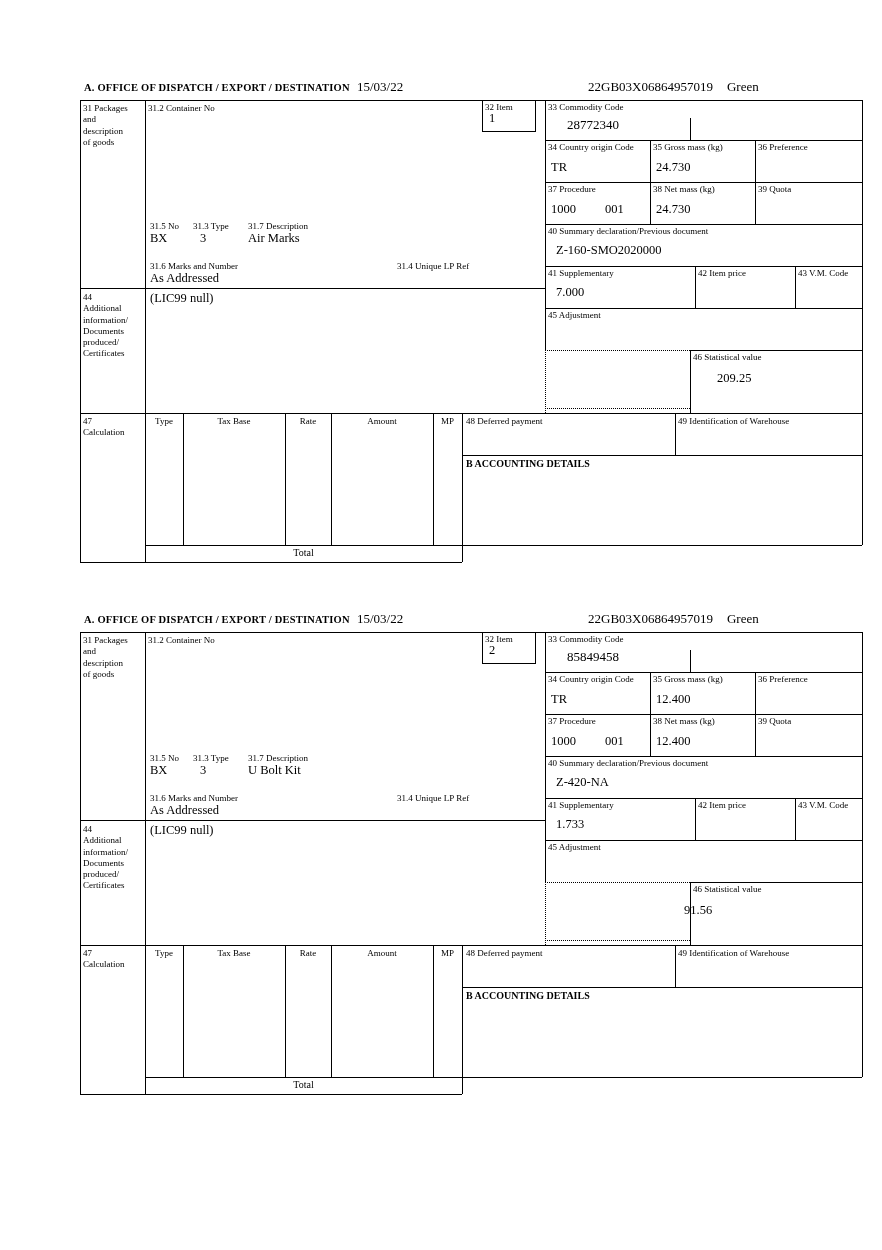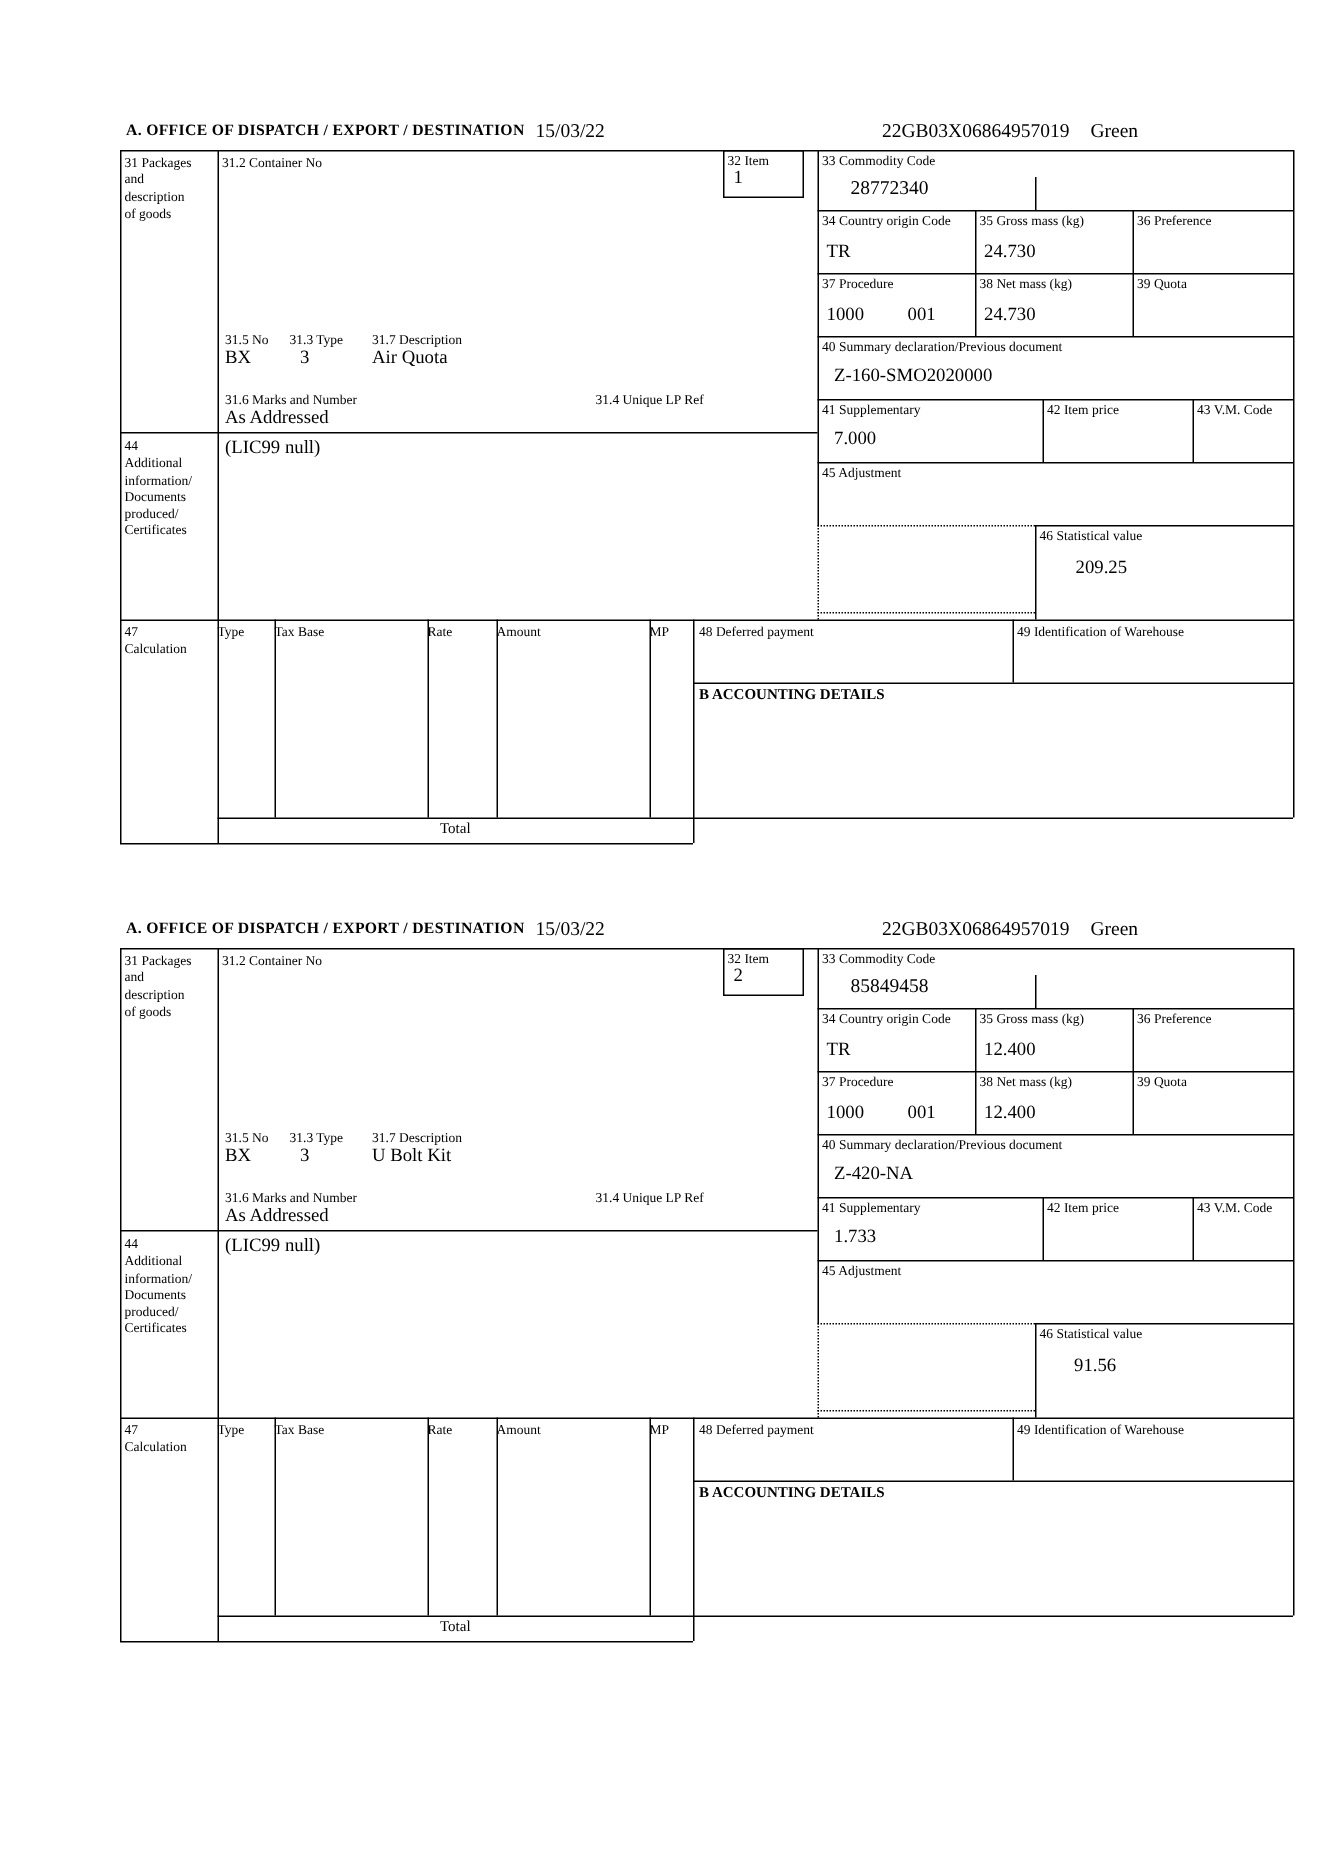--- a/index.html
+++ b/index.html
@@ -12,21 +12,21 @@
   .vd{border-left-style:dotted;}
   .lbl{position:absolute;font-size:9px;line-height:1.25;white-space:pre-line;}
   .val{position:absolute;font-size:12.5px;white-space:pre;}
   .hdr-a{position:absolute;left:4px;top:4px;font-size:10.5px;font-weight:bold;letter-spacing:.2px;}
   .hdr-date{position:absolute;left:277px;top:1px;font-size:13px;}
   .hdr-ref{position:absolute;left:508px;top:1px;font-size:13px;}
   .hdr-ref span{margin-right:14px;}
   .b32{position:absolute;left:402px;top:22px;width:52px;height:30px;border:1px solid #000;}
   .b32 .lbl32{font-size:9px;margin:1px 0 0 2px;}
   .b32 .v32{font-size:12.5px;margin-left:6px;line-height:1;}
-  .colh{position:absolute;top:338px;font-size:9px;text-align:left;}
+  .colh{position:absolute;top:338px;font-size:9px;text-align:center;}
   .lblB{position:absolute;left:386px;top:380px;font-size:10px;font-weight:bold;}
   .total{position:absolute;left:65px;top:469px;width:317px;text-align:center;font-size:10px;}
 </style>
 </head>
 <body>
 
 <div id="page">
   <div class="block" style="top: 78px;">
 
     <div class="hdr-a">A.  OFFICE OF DISPATCH / EXPORT / DESTINATION</div>
@@ -84,21 +84,21 @@
     <div class="lbl" style="left:68px;top:25px">31.2 Container No</div>
     <div class="b32">
       <div class="lbl32">32 Item</div>
       <div class="v32">1</div>
     </div>
     <div class="lbl" style="left:70px;top:143px">31.5 No</div>
     <div class="lbl" style="left:113px;top:143px">31.3 Type</div>
     <div class="lbl" style="left:168px;top:143px">31.7 Description</div>
     <div class="val" style="left:70px;top:153px">BX</div>
     <div class="val" style="left:120px;top:153px">3</div>
-    <div class="val" style="left:168px;top:153px">Air Quota</div>
+    <div class="val" style="left:168px;top:153px">Air Marks</div>
     <div class="lbl" style="left:70px;top:183px">31.6 Marks and Number</div>
     <div class="lbl" style="left:317px;top:183px">31.4 Unique LP Ref</div>
     <div class="val" style="left:70px;top:193px">As Addressed</div>
     <div class="val" style="left:70px;top:213px">(LIC99 null)</div>
 
     <div class="lbl" style="left:468px;top:24px">33 Commodity Code</div>
     <div class="val" style="left:487px;top:39px;font-size:13px">28772340</div>
 
     <div class="lbl" style="left:468px;top:64px">34 Country origin Code</div>
     <div class="lbl" style="left:573px;top:64px">35 Gross mass (kg)</div>
@@ -228,21 +228,21 @@
     <div class="val" style="left:476px;top:165px">Z-420-NA</div>
 
     <div class="lbl" style="left:468px;top:190px">41 Supplementary</div>
     <div class="lbl" style="left:618px;top:190px">42 Item price</div>
     <div class="lbl" style="left:718px;top:190px">43 V.M. Code</div>
     <div class="val" style="left:476px;top:207px">1.733</div>
 
     <div class="lbl" style="left:468px;top:232px">45 Adjustment</div>
 
     <div class="lbl" style="left:613px;top:274px">46 Statistical value</div>
-    <div class="val" style="left:636px;top:293px">91.56</div>
+    <div class="val" style="left:604px;top:293px">91.56</div>
 
     <div class="colh" style="left:65px;width:38px">Type</div>
     <div class="colh" style="left:103px;width:102px">Tax Base</div>
     <div class="colh" style="left:205px;width:46px">Rate</div>
     <div class="colh" style="left:251px;width:102px">Amount</div>
     <div class="colh" style="left:353px;width:29px">MP</div>
     <div class="total">Total</div>
 
     <div class="lbl" style="left:386px;top:338px">48 Deferred payment</div>
     <div class="lbl" style="left:598px;top:338px">49 Identification of Warehouse</div>

